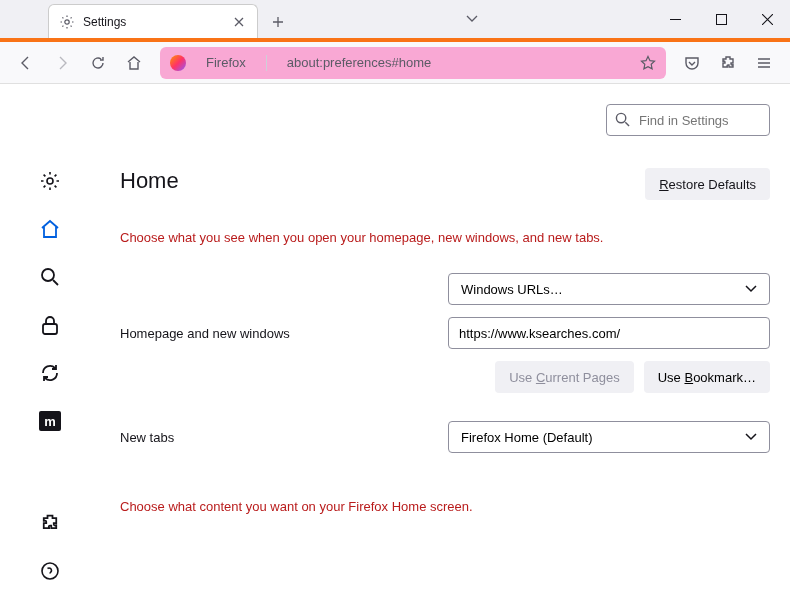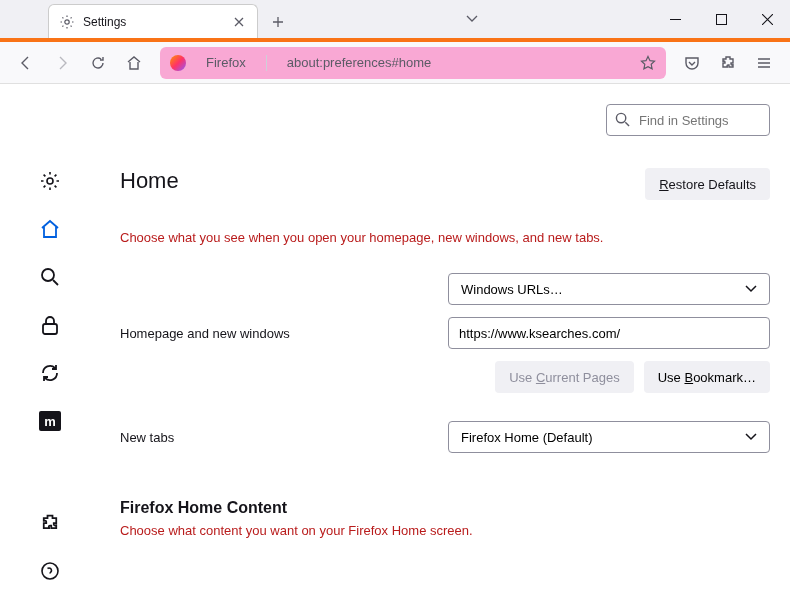--- a/index.html
+++ b/index.html
@@ -230,16 +230,15 @@
       <div class="setting-label">New tabs</div>
       <div class="dropdown">
         <span>Firefox Home (Default)</span>
         <svg width="12" height="8" viewBox="0 0 12 8" stroke="#15141a" stroke-width="1.5" fill="none">
             <path d="M1 1l5 5 5-5"></path>
           </svg>
       </div>
     </div>
 
     <div style="height:34px"></div>
-    <div class="section-title">Firefox Home Content</div>
     <div class="section-desc">Choose what content you want on your Firefox Home screen.</div>
   </div>
 </div>
 
 </body></html>

